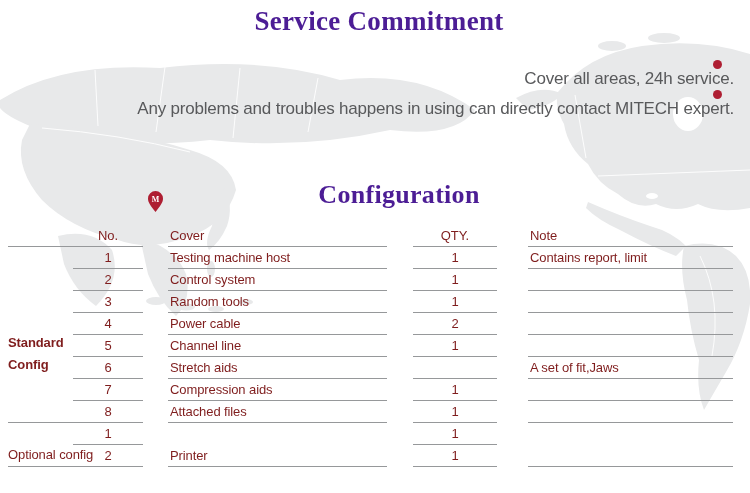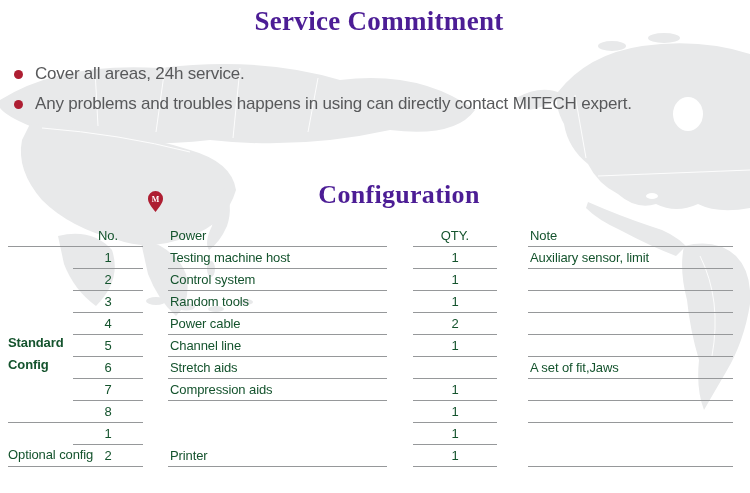--- a/index.html
+++ b/index.html
@@ -19,34 +19,34 @@
     font-weight:bold;font-size:27px;line-height:32px;
     color:#4c1d95;letter-spacing:.3px;
     margin:0;
   }
   .title.config{top:180px;font-size:26px;line-height:30px;margin-left:20px;}
   .bullets{
     position:absolute;left:14px;top:59px;width:720px;
     list-style:none;margin:0;padding:0;
   }
   .bullets li{
-    display:flex;align-items:center;height:30px;
-    font-size:17px;letter-spacing:-0.2px;color:#58595b;
+    display:flex;align-items:flex-end;height:30px;
+    font-size:17px;letter-spacing:-0.2px;color:#58595b;flex-direction:column;
   }
   .dot{
     width:9px;height:9px;border-radius:50%;
     background:#ae1e32;flex:0 0 9px;margin-right:12px;margin-top:1px;
   }
   
   .cfg-table{
     position:absolute;left:8px;top:225px;
     display:grid;
     grid-template-columns:65px 70px 25px 219px 26px 84px 31px 205px;
     grid-auto-rows:22px;
-    font-size:13px;letter-spacing:-0.1px;color:#14532d;
+    font-size:13px;letter-spacing:-0.1px;color:#7f1d1d;
   }
   .cell{
     line-height:21px;
     box-sizing:border-box;
     white-space:nowrap;
   }
   .bb{border-bottom:1px solid #96989a;}
   .cen{text-align:center;}
   .pl{padding-left:2px;}
   .c-label{grid-column:1;}
@@ -138,31 +138,31 @@
       <span>Any problems and troubles happens in using can directly contact MITECH expert.</span>
     </li>
   </ul>
 
   <h2 class="title config">Configuration</h2>
 
   <div class="cfg-table">
 
     <div class="cell c-label r1 bb"></div>
     <div class="cell c-no r1 bb cen">No.</div>
-    <div class="cell c-item r1 bb pl">Power</div>
+    <div class="cell c-item r1 bb pl">Cover</div>
     <div class="cell c-note r1 bb pl">Note</div>
     <div class="cell c-qty r1 bb cen">QTY.</div>
 
     <div class="cell group-std bb">Standard Config</div>
     <div class="cell group-opt bb">Optional config</div>
 
     <div class="cell c-no r2 bb cen">1</div>
     <div class="cell c-item r2 bb pl">Testing machine host</div>
     <div class="cell c-qty r2 bb cen">1</div>
-    <div class="cell c-note r2 bb pl">Auxiliary sensor, limit</div>
+    <div class="cell c-note r2 bb pl">Contains report, limit</div>
 
     <div class="cell c-no r3 bb cen">2</div>
     <div class="cell c-item r3 bb pl">Control system</div>
     <div class="cell c-qty r3 bb cen">1</div>
     <div class="cell c-note r3 bb pl"></div>
 
     <div class="cell c-no r4 bb cen">3</div>
     <div class="cell c-item r4 bb pl">Random tools</div>
     <div class="cell c-qty r4 bb cen">1</div>
     <div class="cell c-note r4 bb pl"></div>
@@ -181,20 +181,21 @@
     <div class="cell c-item r7 bb pl">Stretch aids</div>
     <div class="cell c-qty r7 bb cen"></div>
     <div class="cell c-note r7 bb pl">A set of fit,Jaws</div>
 
     <div class="cell c-no r8 bb cen">7</div>
     <div class="cell c-item r8 bb pl">Compression aids</div>
     <div class="cell c-qty r8 bb cen">1</div>
     <div class="cell c-note r8 bb pl"></div>
 
     <div class="cell c-no r9 bb cen">8</div>
+    <div class="cell c-item r9 bb pl">Attached files</div>
     <div class="cell c-qty r9 bb cen">1</div>
     <div class="cell c-note r9 bb pl"></div>
 
     <div class="cell c-no r10 bb cen">1</div>
     <div class="cell c-qty r10 bb cen">1</div>
 
     <div class="cell c-no r11 bb cen">2</div>
     <div class="cell c-item r11 bb pl">Printer</div>
     <div class="cell c-qty r11 bb cen">1</div>
     <div class="cell c-note r11 bb pl"></div>

